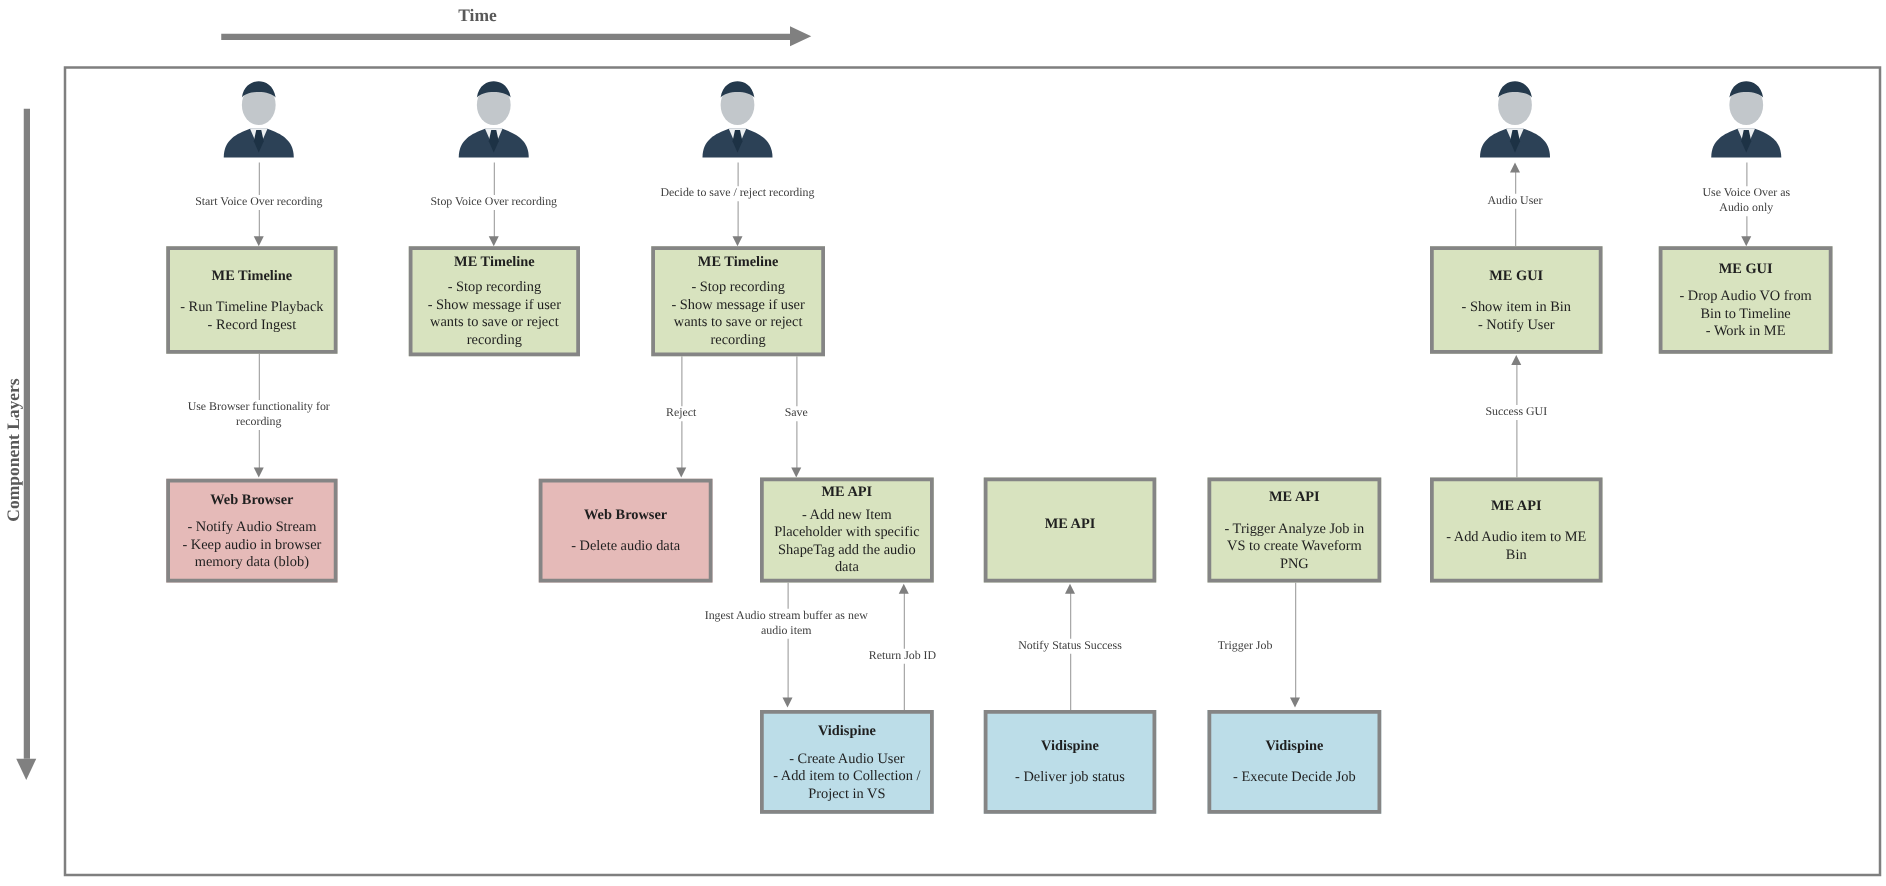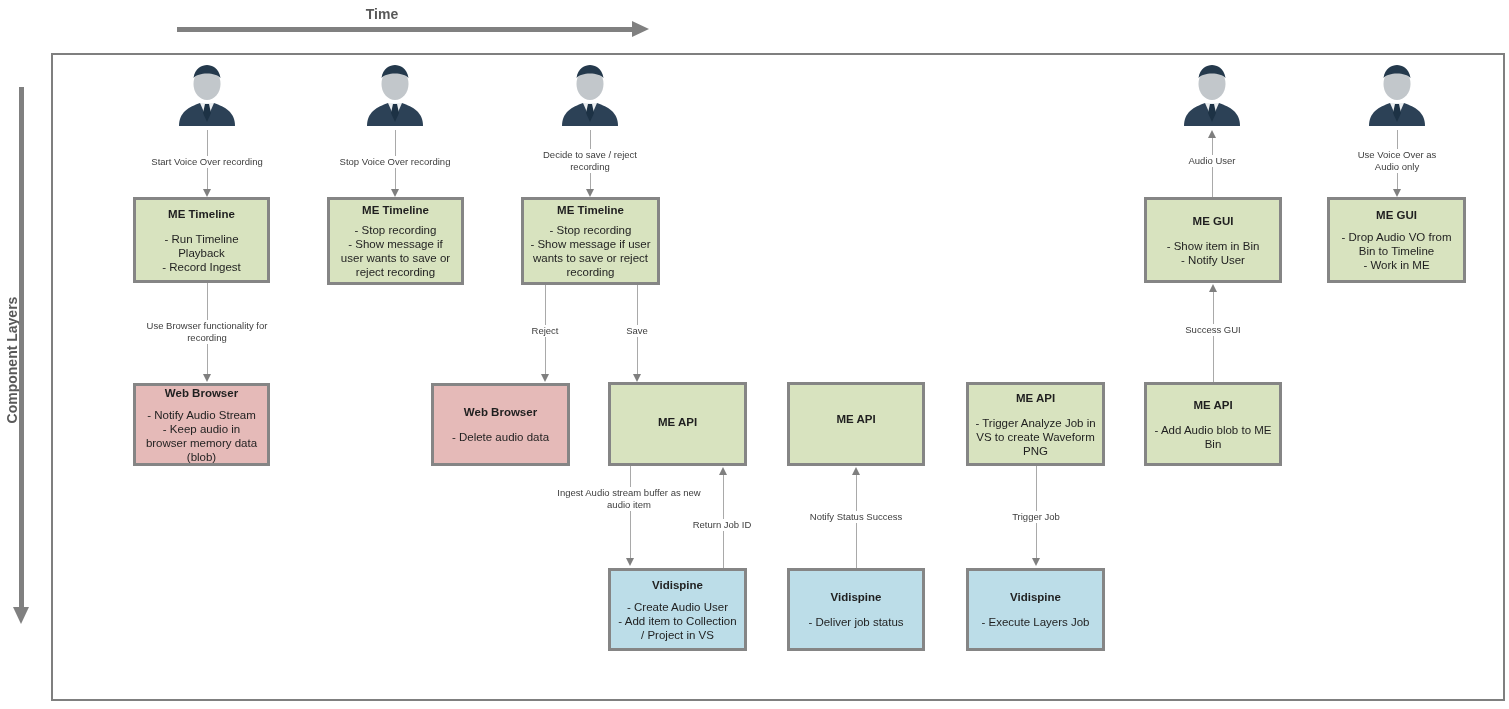--- a/index.html
+++ b/index.html
@@ -1,18 +1,18 @@
 <!DOCTYPE html>
 <html style="--green: #d8e3bf; --pink: #e5bab8; --blue: #bcdde8; --border: #858585; --line: #a9a9a9; --head: #7f7f7f; --axis: #808080;"><head>
 <meta charset="utf-8">
 <style>
   html,body{margin:0;padding:0;background:#ffffff;}
   #canvas{
     position:relative;width:1509px;height:709px;background:#ffffff;
-    font-family:Liberation Sans, sans-serif;color:#1f1f1f;overflow:hidden;
+    font-family:Liberation Serif, serif;color:#1f1f1f;overflow:hidden;
   }
   .frame{
     position:absolute;left:51px;top:53px;width:1454px;height:648px;
     box-sizing:border-box;border:2px solid #7f7f7f;background:#ffffff;
   }
   
   .box{
     position:absolute;box-sizing:border-box;border:3px solid var(--border);
     display:flex;flex-direction:column;justify-content:center;align-items:center;
     text-align:center;padding:4px 6px;
@@ -134,21 +134,21 @@
 
   <div class="elabel" style="left:207px;top:156px">Start Voice Over recording</div>
   <div class="elabel" style="left:395px;top:156px">Stop Voice Over recording</div>
   <div class="elabel" style="left:590px;top:149px;width:128px">Decide to save / reject recording</div>
   <div class="elabel" style="left:207px;top:320px;width:138px">Use Browser functionality for recording</div>
   <div class="elabel" style="left:545px;top:325px">Reject</div>
   <div class="elabel" style="left:637px;top:325px">Save</div>
   <div class="elabel" style="left:629px;top:487px;width:150px">Ingest Audio stream buffer as new audio item</div>
   <div class="elabel" style="left:722px;top:519px">Return Job ID</div>
   <div class="elabel" style="left:856px;top:511px">Notify Status Success</div>
-  <div class="elabel" style="left:1036px;top:511px">Trigger Job</div>
+  <div class="elabel" style="left:996px;top:511px">Trigger Job</div>
   <div class="elabel" style="left:1213px;top:324px">Success GUI</div>
   <div class="elabel" style="left:1212px;top:155px">Audio User</div>
   <div class="elabel" style="left:1397px;top:149px;width:92px">Use Voice Over as Audio only</div>
 
   <div class="box green" style="left:133px;top:197px;width:137px;height:86px">
     <div class="box-title">ME Timeline</div>
     <div class="box-body">
       <div>- Run Timeline Playback</div>
       <div>- Record Ingest</div>
     </div>
@@ -190,50 +190,53 @@
     </div>
   </div>
   <div class="box pink" style="left:431px;top:383px;width:139px;height:83px">
     <div class="box-title">Web Browser</div>
     <div class="box-body">
       <div>- Delete audio data</div>
     </div>
   </div>
   <div class="box green" style="left:608px;top:382px;width:139px;height:84px">
     <div class="box-title" style="margin-bottom:4px">ME API</div>
+    <div class="box-body">
+      <div>- Add new Item Placeholder with specific ShapeTag  add the audio data</div>
+    </div>
   </div>
   <div class="box green" style="left:787px;top:382px;width:138px;height:84px">
     <div class="box-title">ME API</div>
   </div>
   <div class="box green" style="left:966px;top:382px;width:139px;height:84px">
     <div class="box-title">ME API</div>
     <div class="box-body">
       <div>- Trigger Analyze Job in VS to create Waveform PNG</div>
     </div>
   </div>
   <div class="box green" style="left:1144px;top:382px;width:138px;height:84px">
     <div class="box-title">ME API</div>
     <div class="box-body">
-      <div>- Add Audio blob to ME Bin</div>
+      <div>- Add Audio item to ME Bin</div>
     </div>
   </div>
 
   <div class="box blue" style="left:608px;top:568px;width:139px;height:83px">
     <div class="box-title" style="margin-bottom:8px">Vidispine</div>
     <div class="box-body">
       <div>- Create Audio User</div>
       <div>- Add item to Collection / Project in VS</div>
     </div>
   </div>
   <div class="box blue" style="left:787px;top:568px;width:138px;height:83px">
     <div class="box-title">Vidispine</div>
     <div class="box-body">
       <div>- Deliver job status</div>
     </div>
   </div>
   <div class="box blue" style="left:966px;top:568px;width:139px;height:83px">
     <div class="box-title">Vidispine</div>
     <div class="box-body">
-      <div>- Execute Layers Job</div>
+      <div>- Execute Decide Job</div>
     </div>
   </div>
 
 </div>
 
 </body></html>

